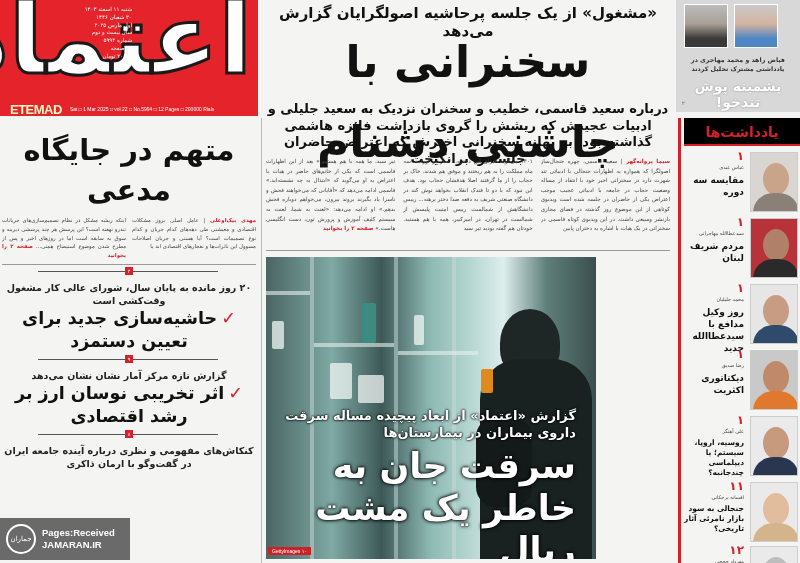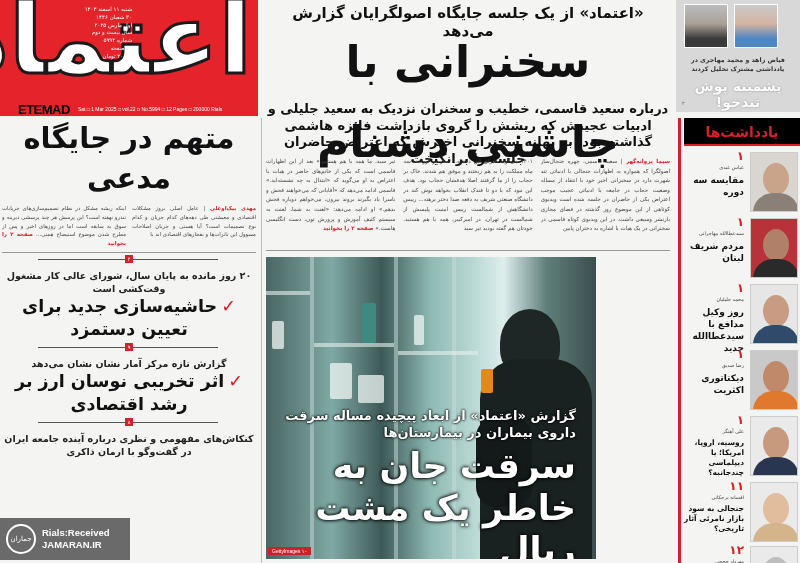--- a/index.html
+++ b/index.html
@@ -6,21 +6,21 @@
   html, body { width: 800px; height: 563px; overflow: hidden; background: #e9e9e9; }
   body { font-family: "DejaVu Sans", sans-serif; color: #111; position: relative; }
   .page { position: absolute; left: 0; top: 0; width: 800px; height: 563px; background: #f4f4f2; }
 
   
   .masthead { position: absolute; left: 0; top: 0; width: 258px; height: 116px; background: #e4232b; overflow: hidden; }
   .logo-text { position: absolute; right: 6px; top: -18px; font-size: 98px; font-weight: bold; color: #fff;
     -webkit-text-stroke: 3px #1a1a1a; direction: rtl; font-family: "DejaVu Sans", sans-serif; letter-spacing: -2px; }
   .mast-info { position: absolute; left: 72px; top: 6px; width: 60px; font-size: 5.5px; line-height: 7.8px; color: #fff; direction: rtl; text-align: right; }
   .mast-strip { position: absolute; left: 0; bottom: 0; width: 258px; height: 14px; display: flex; align-items: center; }
-  .etemad-latin { font-family: "Liberation Sans", sans-serif; font-size: 13px; color: #000000; font-weight: bold; padding-left: 18px; letter-spacing: -0.5px; }
+  .etemad-latin { font-family: "Liberation Sans", sans-serif; font-size: 13px; color: #fef9c3; font-weight: bold; padding-left: 10px; letter-spacing: -0.5px; }
   .mast-latin-info { font-family: "Liberation Sans", sans-serif; font-size: 5px; color: #fff; margin-left: 8px; white-space: nowrap; }
 
   
   .kicker-top { position: absolute; left: 266px; top: 4px; width: 404px; text-align: center; font-size: 15px; font-weight: bold; direction: rtl; }
   .main-headline { position: absolute; left: 266px; top: 22px; width: 404px; text-align: center; font-size: 44px; font-weight: bold; direction: rtl; letter-spacing: -2px; line-height: 80px; }
   .lead-text { position: absolute; left: 266px; top: 101px; width: 404px; text-align: center; font-size: 13px; font-weight: bold; direction: rtl; line-height: 16.5px; }
 
   .body-cols { position: absolute; left: 266px; top: 157px; width: 404px; height: 90px; display: flex; flex-direction: row-reverse; gap: 8px; }
   .body-col { flex: 1; font-size: 5.6px; line-height: 9.6px; color: #444; direction: rtl; text-align: justify; overflow: hidden; }
   .byline { color: #d6202a; font-weight: bold; }
@@ -37,21 +37,21 @@
   .hood-head { position: absolute; left: 34px; top: 0; width: 60px; height: 68px; background: #1e2626; border-radius: 50% 50% 40% 40%; }
   .hood-body { position: absolute; left: 14px; top: 50px; width: 112px; height: 200px; background: #1a2121; border-radius: 40px 40px 0 0; }
   .pill-bottle { position: absolute; left: 215px; top: 112px; width: 12px; height: 24px; background: #e08a1e; border-radius: 2px; }
   .backpack { position: absolute; left: 210px; top: 160px; width: 56px; height: 90px; background: #141a1a; border-radius: 20px; }
   .photo-kicker { position: absolute; right: 20px; top: 150px; width: 300px; text-align: right; direction: rtl; color: #fff; font-size: 13px; font-weight: bold; line-height: 17px; text-shadow: 0 0 3px #000, 0 0 2px #000; }
   .photo-headline { position: absolute; right: 20px; top: 188px; width: 310px; text-align: right; direction: rtl; color: #fff; font-size: 35px; font-weight: bold; line-height: 42px; text-shadow: 0 0 4px #000, 0 0 3px #000; letter-spacing: -1px; }
   .photo-credit { position: absolute; left: 2px; bottom: 4px; background: #c92228; color: #fff; font-size: 5px; padding: 1px 4px; font-family: "Liberation Sans", sans-serif; }
 
   
   .left-col { position: absolute; left: 0; top: 118px; width: 258px; }
-  .left-headline { text-align: center; font-size: 29px; font-weight: bold; direction: rtl; line-height: 40px; margin-top: 0; letter-spacing: -1px; }
+  .left-headline { text-align: center; font-size: 29px; font-weight: bold; direction: rtl; line-height: 40px; margin-top: 12px; letter-spacing: -1px; }
   .left-sub { text-align: center; font-size: 14.5px; font-weight: bold; direction: rtl; line-height: 21px; margin-top: 2px; }
   .left-body { display: flex; flex-direction: row-reverse; gap: 6px; margin-top: 6px; padding: 0 2px; }
   .left-body .body-col { font-size: 5.4px; line-height: 8.8px; }
   .left-rule { height: 1px; background: #999; margin: 4px 2px 0; }
 
   .story { text-align: center; direction: rtl; margin-top: 4px; }
   .story-kicker { font-size: 9.5px; font-weight: bold; line-height: 13px; color: #222; }
   .story-title { font-size: 17.5px; font-weight: bold; line-height: 23px; }
   .check { color: #d6202a; font-weight: bold; margin-left: 4px; }
   .divider { position: relative; height: 12px; }
@@ -98,21 +98,21 @@
       <div>شماره ۵۹۹۴</div>
       <div>۱۲ صفحه</div>
       <div>۲۰۰۰۰ تومان</div>
     </div>
     <div class="mast-strip">
       <span class="etemad-latin">ETEMAD</span>
       <span class="mast-latin-info">Sat □ 1 Mar 2025 □ vol.22 □ No.5994 □ 12 Pages □ 200000 Rials</span>
     </div>
   </div>
 
-  <div class="kicker-top">«اعتماد» از یک جلسه جایگاه اصولگرایان گزارش می‌دهد</div>
+  <div class="kicker-top">«مشغول» از یک جلسه پرحاشیه اصولگرایان گزارش می‌دهد</div>
   <div class="main-headline">سخنرانی با چاشنی دشنام</div>
   <div class="lead-text">درباره سعید قاسمی، خطیب و سخنران نزدیک به سعید جلیلی و ادبیات عجیبش که ریشش را گروی بازداشت فائزه هاشمی گذاشته بود. به بهانه سخنرانی اخیرش که اعتراض حاضران جلسه را برانگیخت</div>
 
   <div class="body-cols">
     <div class="body-col">
       <span class="byline">سیما پروانه‌گهر</span>
       <span>| سعید قاسمی، چهره جنجال‌ساز اصولگرا که همواره به اظهارات جنجالی با ادبیاتی تند شهرت دارد در سخنرانی اخیر خود با انتقاد از مساله وضعیت حجاب در جامعه با ادبیاتی عجیب موجب اعتراض یکی از حاضران در جلسه شده است ویدیوی کوتاهی از این موضوع روز گذشته در فضای مجازی بازنشر وسیعی داشت. در این ویدیوی کوتاه قاسمی در سخنرانی در یک هیات با اشاره به دختران پایین</span>
     </div>
     <div class="body-col">۱۴۰۱ می‌گوید «برای این دختره... ساز در آوردند. سه ماه مملکت را به هم ریختند و موفق هم شدند. خاک بر حجاب را از ما گرفتند اصلا هدفشان حجاب بود. هدف این نبود که با دو تا فندک انقلاب بخواهد نوش کند در دانشگاه صنعتی شریف یه دفعه صدا دختر برهنه... رییس دانشگاهش از شمالست رییس امنیت پلیسش از شمالست در تهران، در امیرکبیر، همه با هم هستید. خودتان هم گفته بودید تیر سید</div>
     <div class="body-col">
@@ -182,21 +182,21 @@
 
     <div class="story">
       <div class="story-kicker">کنکاش‌های مفهومی و نظری درباره آینده جامعه ایران در گفت‌وگو با ارمان ذاکری</div>
 
     </div>
   </div>
 
   <div class="watermark">
     <div class="wm-logo">جماران</div>
     <div class="wm-text">
-      <div>Rials:Received</div>
+      <div>Pages:Received</div>
       <div>JAMARAN.IR</div>
     </div>
   </div>
 
   <div class="right-feature">
     <div class="portrait" style="left:8px;background:linear-gradient(180deg,#bcbcbc 0%,#a99f96 45%,#3a3a3a 80%);"></div>
     <div class="portrait" style="left:58px;background:linear-gradient(180deg,#c9c9c9 0%,#d4b3a0 45%,#4f86c4 80%);"></div>
     <div class="right-feature-kicker">فیاض زاهد و محمد مهاجری در یادداشتی مشترک تحلیل کردند</div>
     <div class="right-feature-title">پشمینه پوش تندخو!</div>
     <div class="right-feature-num">۲</div>
@@ -250,21 +250,21 @@
     <div class="note-photo" style="background:#c9c9c9;">
       <div class="face" style="background:#c08a6a;"></div>
       <div class="shoulders" style="background:#e0782e;"></div>
     </div>
   </div>
 
   <div class="note" style="top:414px;">
     <div class="note-text">
       <div class="note-num">۱</div>
       <div class="note-author">علی آهنگر</div>
-      <div class="note-title" style="font-size:7.5px;line-height:10px;">روسیه، اروپا، امریکا؛ یا دیپلماسی چندجانبه؟</div>
+      <div class="note-title" style="font-size:7.5px;line-height:10px;">روسیه، اروپا، سیستم؛ یا دیپلماسی چندجانبه؟</div>
     </div>
     <div class="note-photo" style="background:#eaeaea;">
       <div class="face" style="background:#c79a7e;"></div>
       <div class="shoulders" style="background:#2a3550;"></div>
     </div>
   </div>
 
   <div class="note" style="top:480px;">
     <div class="note-text">
       <div class="note-num">۱۱</div>

